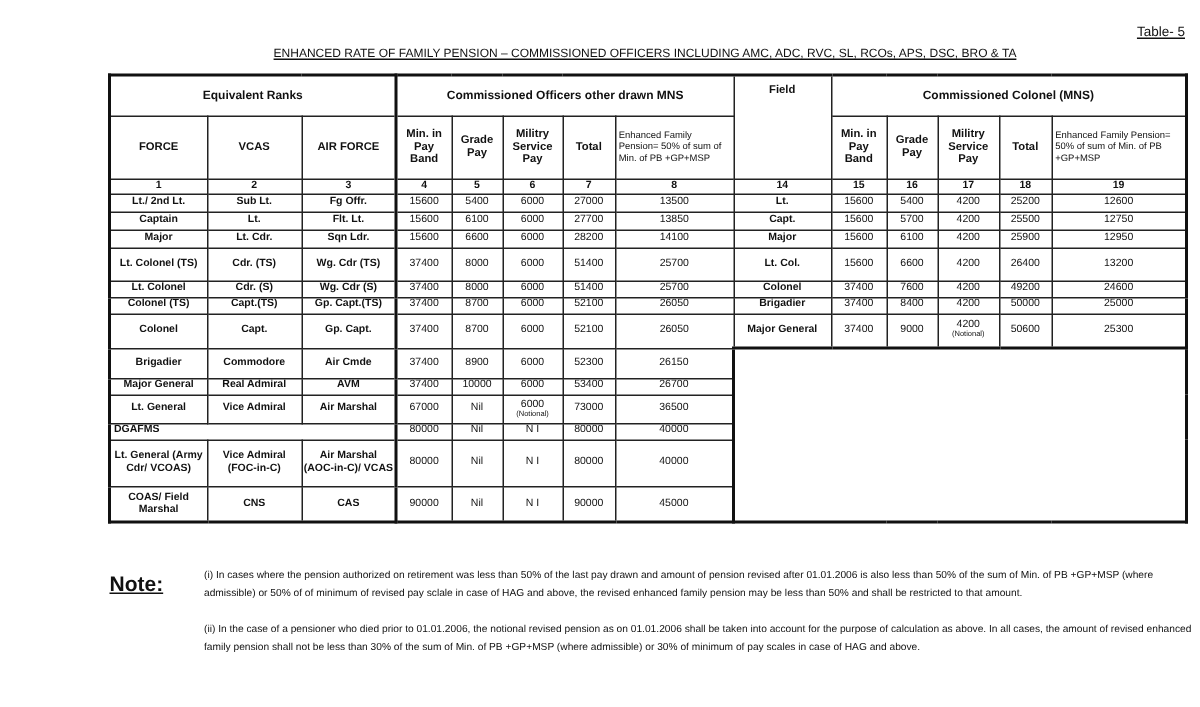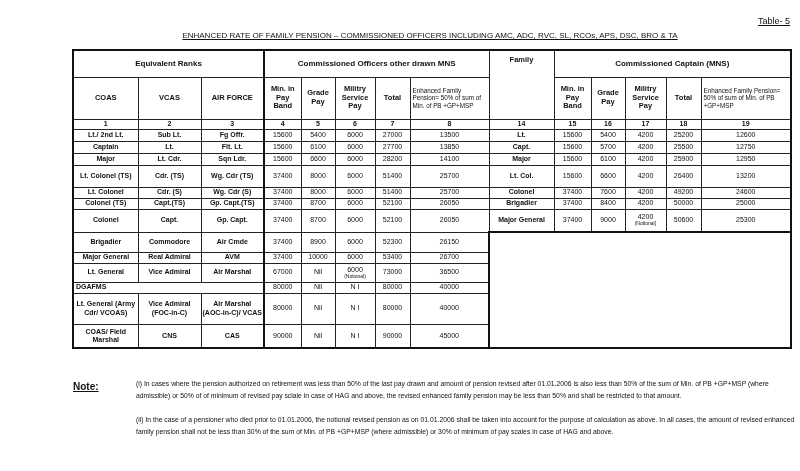--- a/index.html
+++ b/index.html
@@ -18,21 +18,21 @@
   .outer-t { border-top: 2px solid #111 !important; }
   .outer-b { border-bottom: 2px solid #111 !important; }
   .sep { border-right: 2px solid #111 !important; }
   .grp { font-weight: bold; font-size: 8px; }
   .hdr { font-weight: bold; font-size: 7.5px; }
   .enh { text-align: left !important; font-size: 6.3px; font-weight: normal; line-height: 1.2; padding-left: 2px !important; }
   .num { font-size: 7px; }
   .nt { font-size: 5px; display: block; }
   .left { text-align: left !important; padding-left: 2px !important; }
   .blank { border: 2px solid #111 !important; }
-  .note-label { position: absolute; left: 73px; top: 381px; font-size: 10px; font-weight: bold; text-decoration: underline; }
+  .note-label { position: absolute; left: 73px; top: 381px; font-size: 14px; font-weight: bold; text-decoration: underline; }
   .note { position: absolute; left: 136px; width: 660px; font-size: 6.8px; line-height: 11.5px; }
   .note1 { top: 378px; }
   .note2 { top: 414px; }
 </style>
 </head>
 <body>
 
 <div class="table-no">Table- 5</div>
 <div class="title">ENHANCED RATE OF FAMILY PENSION – COMMISSIONED OFFICERS INCLUDING AMC, ADC, RVC, SL, RCOs, APS, DSC, BRO &amp; TA</div>
 
@@ -50,25 +50,25 @@
     <col style="width:37px">
       <col style="width:34px">
       <col style="width:41px">
       <col style="width:35px">
       <col style="width:90px">
   </colgroup>
   <tbody>
       <tr style="height:27px">
     <td colspan="3" class="grp outer-t outer-l sep">Equivalent Ranks</td>
     <td colspan="5" class="grp outer-t">Commissioned Officers other drawn MNS</td>
-    <td rowspan="2" class="hdr outer-t" style="vertical-align:top;padding-top:5px">Family</td>
-    <td colspan="5" class="grp outer-t outer-r">Commissioned Captain (MNS)</td>
+    <td rowspan="2" class="hdr outer-t" style="vertical-align:top;padding-top:5px">Field</td>
+    <td colspan="5" class="grp outer-t outer-r">Commissioned Colonel (MNS)</td>
   </tr>
   <tr style="height:42px">
-    <td class="hdr outer-l">COAS</td>
+    <td class="hdr outer-l">FORCE</td>
     <td class="hdr">VCAS</td>
     <td class="hdr sep">AIR FORCE</td>
     <td class="hdr">Min. in Pay Band</td>
     <td class="hdr">Grade Pay</td>
     <td class="hdr">Militry Service Pay</td>
     <td class="hdr">Total</td>
     <td class="enh">Enhanced Family Pension= 50% of sum of Min. of PB +GP+MSP</td>
     <td class="hdr">Min. in Pay Band</td>
     <td class="hdr">Grade Pay</td>
     <td class="hdr">Militry Service Pay</td>

